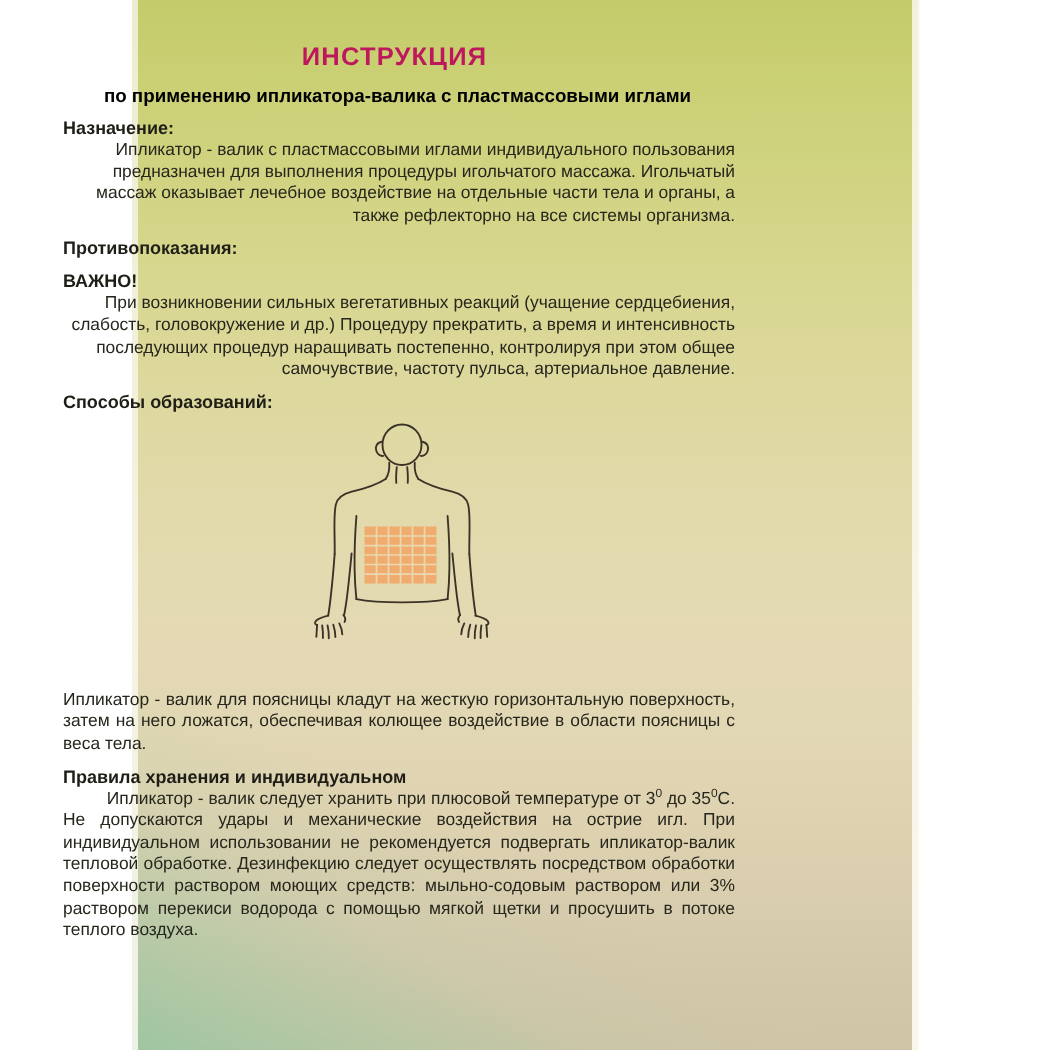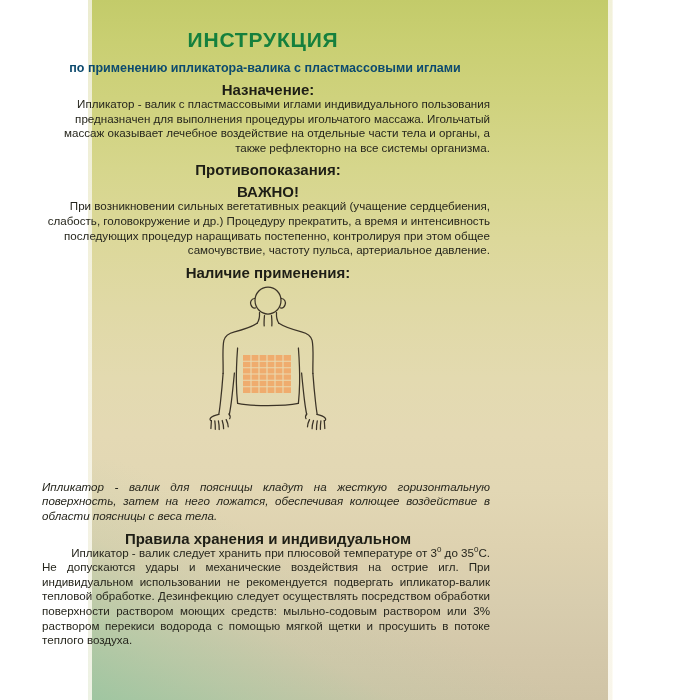--- a/index.html
+++ b/index.html
@@ -83,45 +83,44 @@
     position: absolute;
     left: 42px;
     top: 0;
     width: 452px;
     height: 700px;
     color: #2a2a22;
   }
 
   .doc-title {
     text-align: center;
-    font-size: 21px;
+    font-size: 17px;
     font-weight: bold;
     letter-spacing: 0.8px;
-    color: #15803d;
+    color: #be185d;
     margin: 28px 0 0 0;
     padding-right: 10px;
   }
   .doc-subtitle {
     text-align: center;
     font-size: 12.5px;
     font-weight: bold;
-    color: #0c4a6e;
+    color: #000000;
     margin: 9px 0 0 0;
     padding-right: 6px;
   }
 
   .section {
     margin-top: 7px;
   }
   .sec-head {
-    font-size: 15px;
+    font-size: 12px;
     font-weight: bold;
     color: #1e1e16;
     line-height: 15px;
-    text-align: center;
   }
   .sec-body {
     font-size: 11.6px;
     line-height: 14.6px;
     color: #26261d;
     text-align: justify;
     padding-right: 4px;
   }
   .sec-body.loose {
     text-align: right;
@@ -139,22 +138,21 @@
     margin-top: 6px;
   }
   #figure-svg {
     position: absolute;
     left: 50%;
     transform: translateX(-50%);
     top: 0;
   }
 
   .after-figure {
-    margin-top: 18px;
-    font-style: italic;
+    margin-top: 2px;
   }
 </style>
 </head>
 <body>
 
 <div id="page">
 
   <div id="sheet"></div>
   <div id="edge-left"></div>
   <div id="edge-right"></div>
@@ -173,21 +171,21 @@
     <div class="section">
       <div class="sec-head">Противопоказания:</div>
     </div>
 
     <div class="section">
       <div class="sec-head">ВАЖНО!</div>
       <div class="sec-body loose">При возникновении сильных вегетативных реакций (учащение сердцебиения, слабость, головокружение и др.) Процедуру прекратить, а время и  интенсивность последующих процедур наращивать постепенно, контролируя при этом общее самочувствие, частоту пульса, артериальное давление.</div>
     </div>
 
     <div class="section">
-      <div class="sec-head">Наличие применения:</div>
+      <div class="sec-head">Способы образований:</div>
     </div>
 
     <div id="figure-wrap">
       <svg id="figure-svg" width="172" height="176" viewBox="0 0 172 176">
         <g fill="none" stroke="#3b3327" stroke-width="1.25" stroke-linecap="round" stroke-linejoin="round">
 
           <ellipse cx="86" cy="14.5" rx="13" ry="13.5"></ellipse>
 
           <path d="M72.5 12.5 c-3.2 0.4 -4.6 3.4 -3.6 6.2 c0.9 2.5 3 3.6 4.6 3.2"></path>
           <path d="M99.5 12.5 c3.2 0.4 4.6 3.4 3.6 6.2 c-0.9 2.5 -3 3.6 -4.6 3.2"></path>

